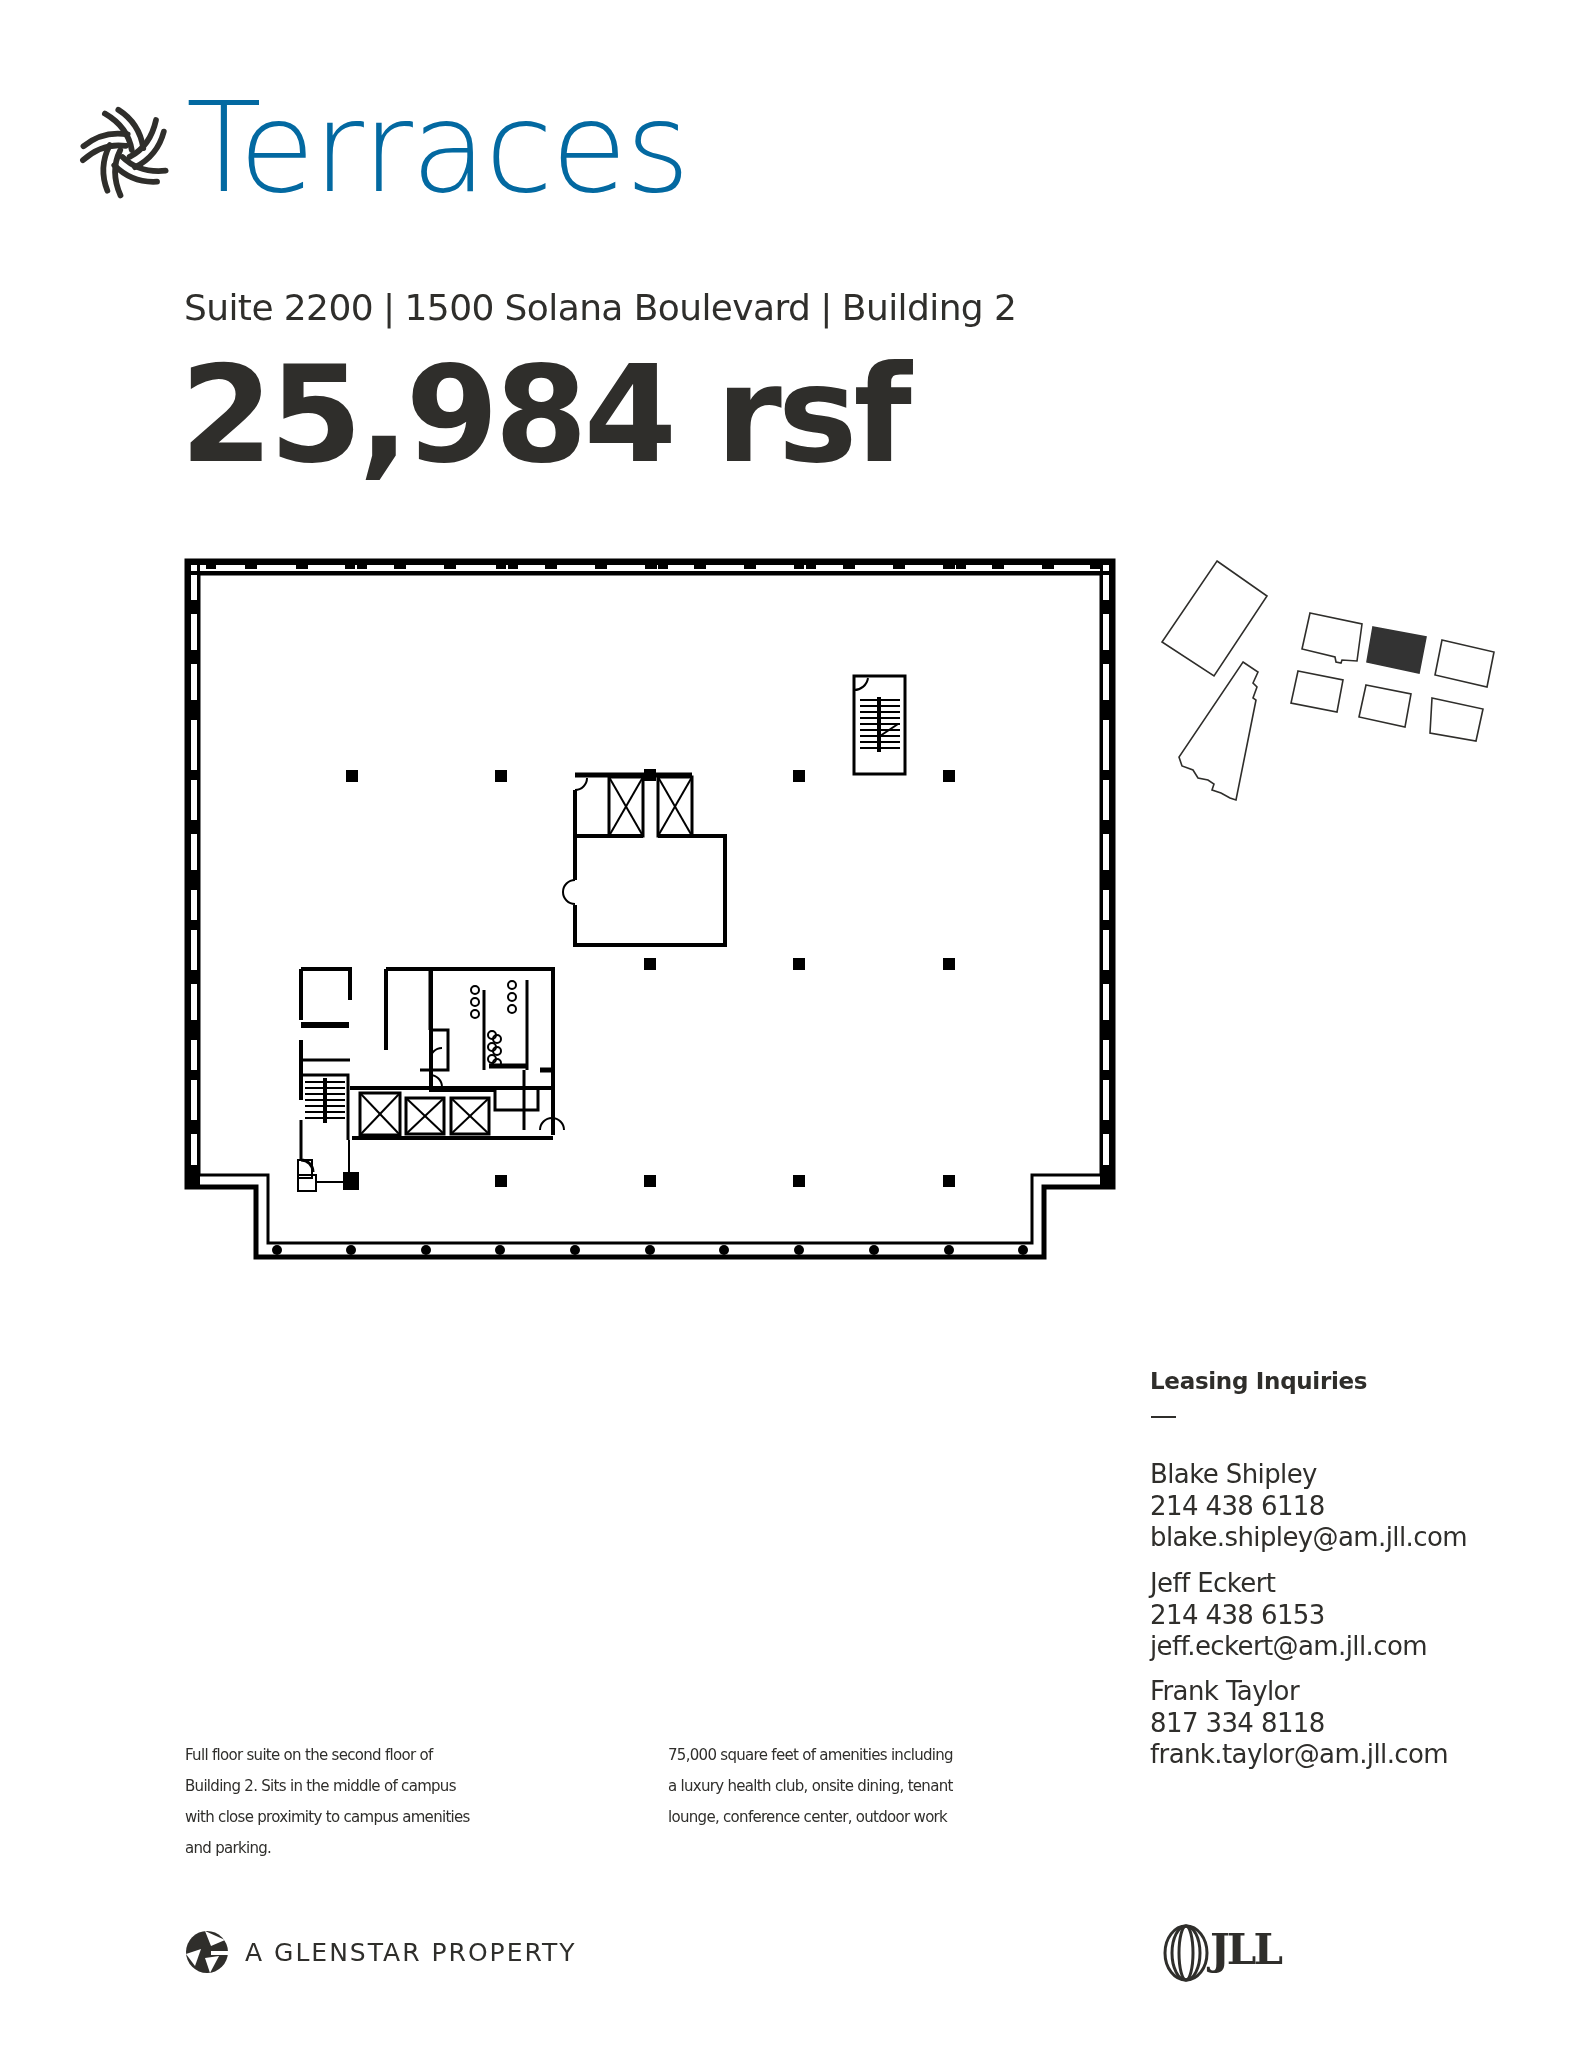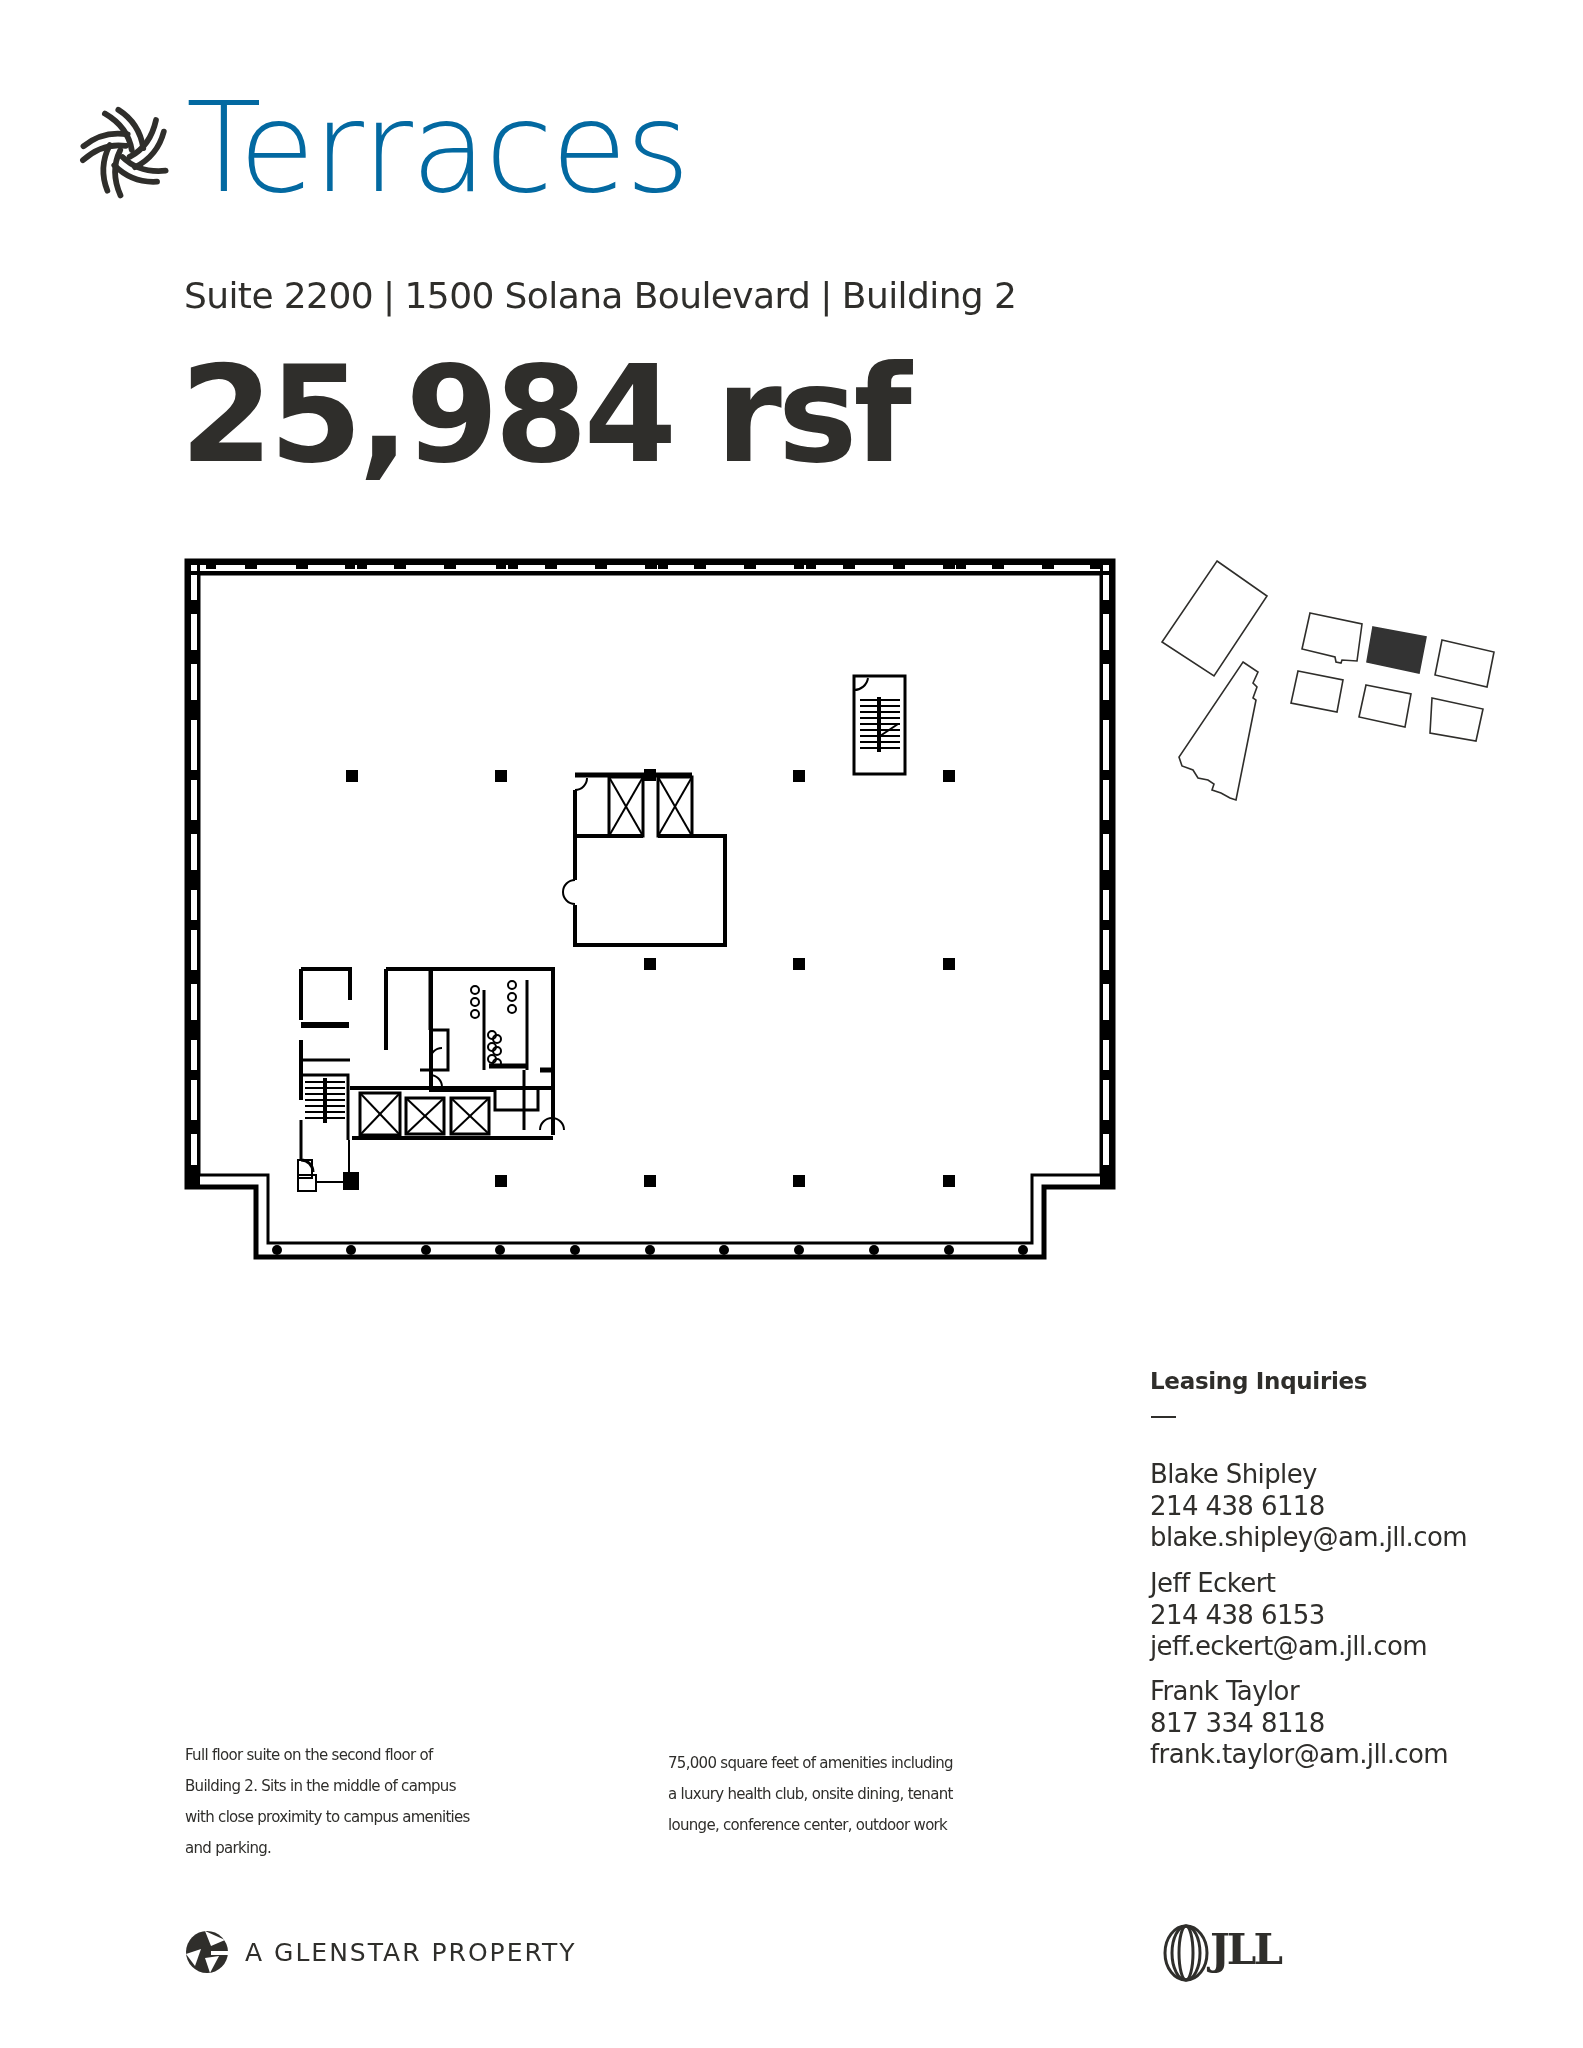--- a/index.html
+++ b/index.html
@@ -2,36 +2,36 @@
 <html><head>
 <meta charset="utf-8">
 <style>
   html, body { margin: 0; padding: 0; background: #ffffff; }
   body { width: 1583px; height: 2048px; position: relative; overflow: hidden;
          font-family: "DejaVu Sans", sans-serif; color: #2f2e2b; }
   .abs { position: absolute; }
   .brand-mark { left: 78px; top: 104px; width: 96px; height: 96px; }
   .brand-name { left: 186px; top: 86px; font-size: 124px; font-weight: 300; letter-spacing: -2px;
                 line-height: 1; font-family: "DejaVu Sans", sans-serif; color: #0369a1; }
-  .subtitle { left: 184px; top: 274px; font-size: 36px; line-height: 44px; letter-spacing: -0.6px;
+  .subtitle { left: 184px; top: 286px; font-size: 36px; line-height: 44px; letter-spacing: -0.6px;
               font-family: "DejaVu Sans", sans-serif; color: #2f2e2b; white-space: nowrap; text-align: center; }
   .subtitle .sep { padding: 0 10px; }
   .area { left: 180px; top: 340px; font-size: 134px; line-height: 150px; letter-spacing: -4px;
           font-family: "DejaVu Sans", sans-serif; font-weight: 700; color: #2f2e2b; white-space: nowrap; }
   .plan { left: 0; top: 0; }
   .site { left: 0; top: 0; }
   .leasing-title { left: 1150px; top: 1368px; font-size: 23px; font-weight: bold; letter-spacing: -0.3px;
                    color: #2f2e2b; white-space: nowrap; }
   .leasing-dash { left: 1151px; top: 1416px; width: 25px; height: 2px; background: #2f2e2b; }
   .contact { left: 1150px; font-size: 26px; line-height: 31.5px; letter-spacing: -0.6px; color: #2f2e2b;
              white-space: nowrap; }
   .contact div { height: 31.5px; }
   .para { top: 1740px; width: 440px; font-size: 15px; line-height: 31px; letter-spacing: -0.7px; color: #2f2e2b; }
   .para-left { left: 185px; }
-  .para-right { left: 668px; margin-top: 8px; }
+  .para-right { left: 668px; }
   .glenstar-icon { left: 185px; top: 1930px; width: 44px; height: 44px; }
   .glenstar-text { left: 245px; top: 1938px; font-size: 25px; letter-spacing: 2px; font-weight: 500;
                    color: #2f2e2b; white-space: nowrap; font-family: "DejaVu Sans", sans-serif; }
   .jll-mark { left: 1150px; top: 1922px; width: 60px; height: 60px; }
   .jll-text { left: 1210px; top: 1922px; font-size: 42px; font-weight: bold; letter-spacing: -3px;
               font-family: "DejaVu Serif", serif; color: #2f2e2b; line-height: 56px; }
 </style>
 </head>
 <body>
 

